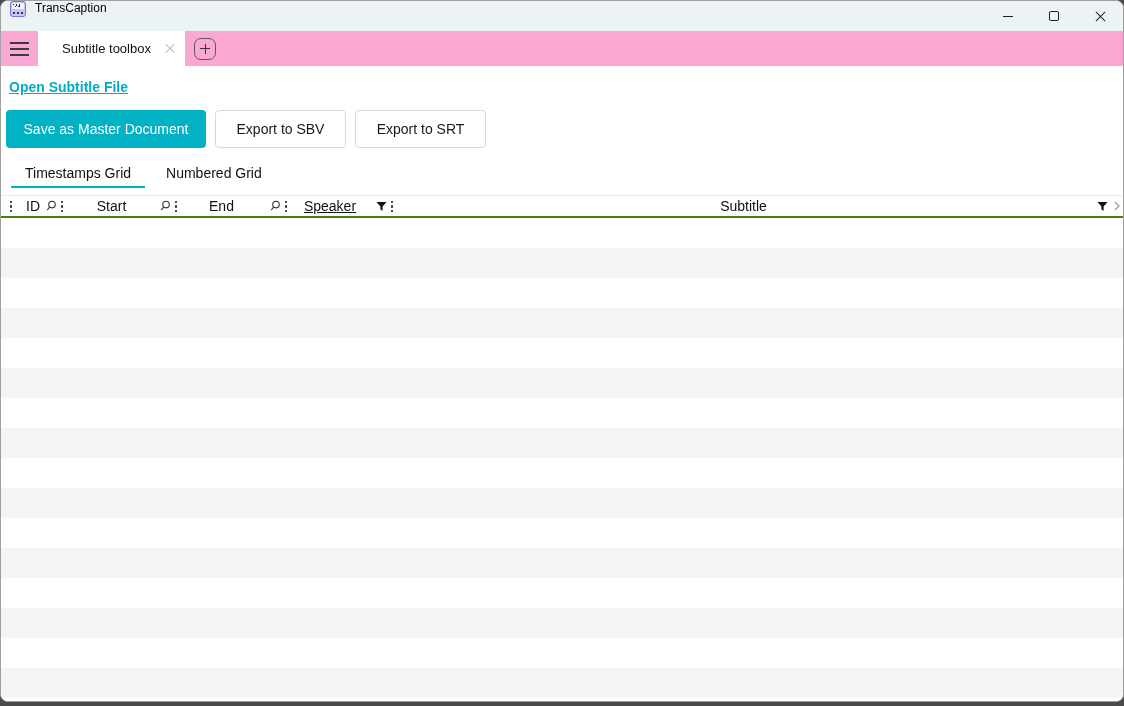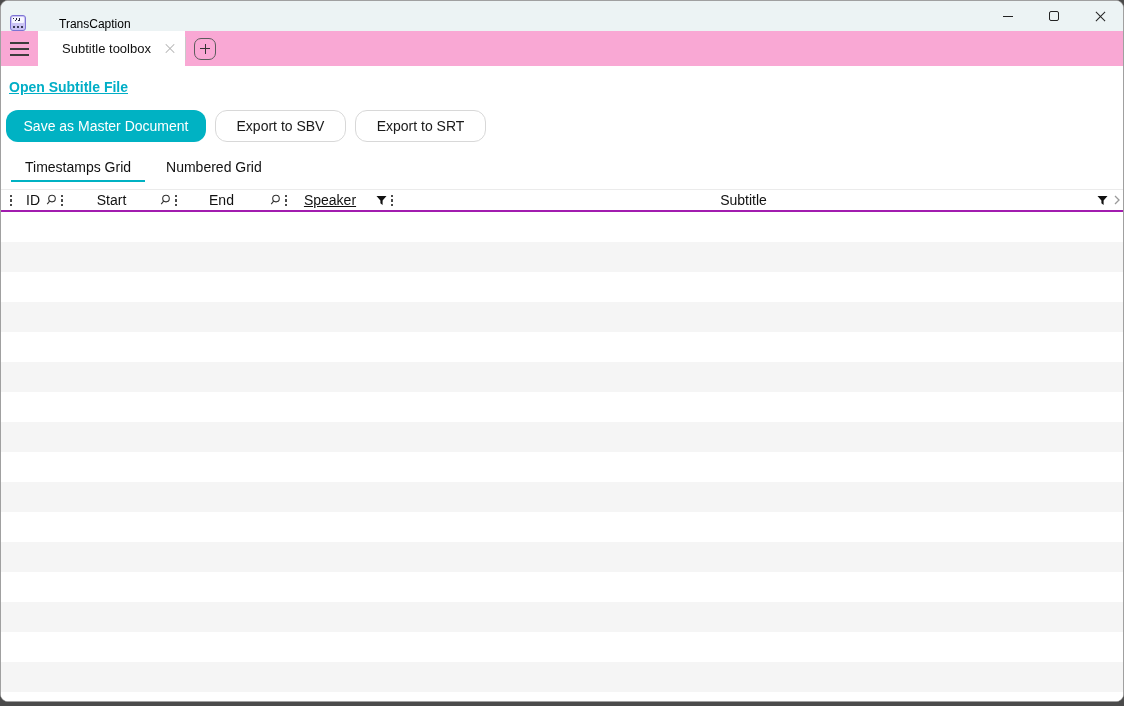--- a/index.html
+++ b/index.html
@@ -14,21 +14,21 @@
     position: absolute; left: 0; top: 0;
     width: 1124px; height: 702px;
     background: #ffffff;
     border: 1px solid #a0a0a0;
     border-radius: 8px;
     overflow: hidden;
   }
   
   .titlebar {
     height: 30px; background: #ecf3f4;
-    display: flex; align-items: flex-end; gap: 24px;
+    display: flex; align-items: flex-start;
   }
   .app-icon {
     width: 16px; height: 16px; margin-left: 9px;
     background: #cbc4f4; border: 1px solid #7d74d4; border-radius: 3px;
     position: relative; overflow: hidden;
   }
   .app-icon::before {
     content: ""; position: absolute; left: 1px; top: 1px; width: 12px; height: 6px;
     background: #f6f6ff; border-radius: 1px;
   }
@@ -77,38 +77,38 @@
   .newtab-btn::after  { left: 9.5px; top: 5px; width: 1px; height: 10px; }
   
   .content { background: #fff; }
   .open-link {
     display: inline-block; margin: 13px 0 0 8px;
     color: #00aec6; font-size: 14px; font-weight: bold;
     text-decoration: underline; line-height: 17px; cursor: pointer; text-align: center;
   }
   .btn-row { display: flex; gap: 9px; margin: 14px 0 0 5px; }
   .btn {
-    height: 32px; border-radius: 12px; font-size: 14px;
+    height: 38px; border-radius: 4px; font-size: 14px;
     display: flex; align-items: center; justify-content: center;
     font-family: "Liberation Sans", sans-serif;
   }
   .btn-primary { width: 200px; background: #00b2c3; color: #ffffff; border: none; }
   .btn-outline { width: 131px; background: #ffffff; border: 1px solid #d8d8d8; color: #1a1a1a; }
   
   .view-tabs { display: flex; padding-left: 10px; margin-top: 10px; font-size: 14px; }
   .view-tab {
     padding: 7px 14px 4px 14px; margin-right: 7px;
     border-bottom: 2px solid transparent; color: #111; line-height: 17px;
   }
   .view-tab.active { border-bottom-color: #00b2c3; }
   
   .grid { margin-top: 7px; }
   .grid-header {
     height: 23px; display: flex; align-items: flex-start;
-    border-top: 1px solid #ebebeb; border-bottom: 2px solid #a21caf;
+    border-top: 1px solid #ebebeb; border-bottom: 2px solid #4d7c0f;
     font-size: 14px; color: #111;
   }
   .hcol { display: flex; align-items: center; height: 100%; }
   .hlabel { flex: 1; text-align: center; line-height: 20px; }
   .col-handle { width: 18px; justify-content: center; }
   .col-id { width: 50px; }
   .col-id .hlabel { text-align: left; padding-left: 7px; flex: 0 0 auto; }
   .col-start { width: 110px; }
   .col-end { width: 110px; }
   .col-speaker { width: 106px; text-decoration: underline; }

